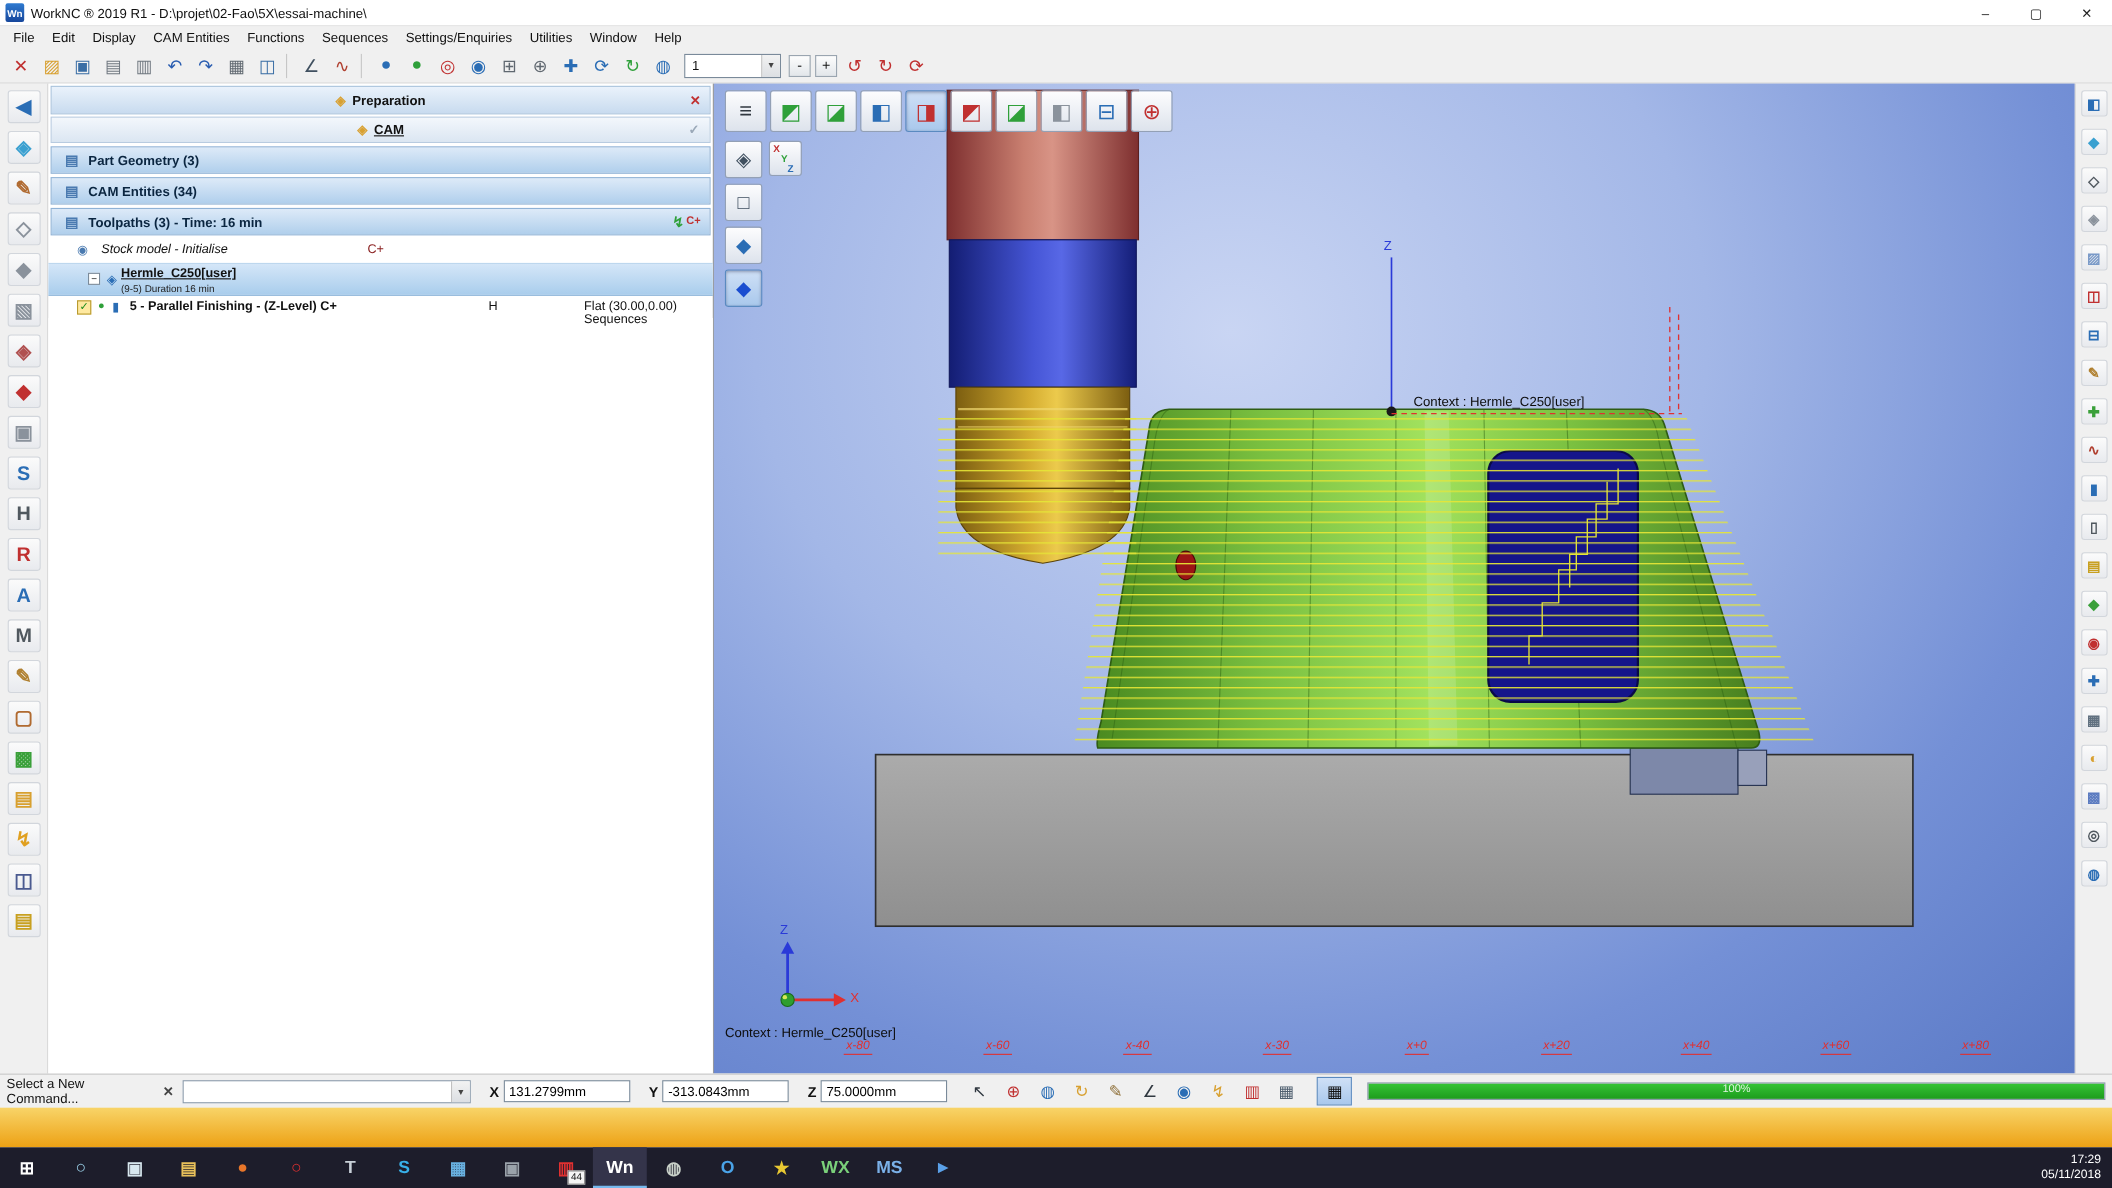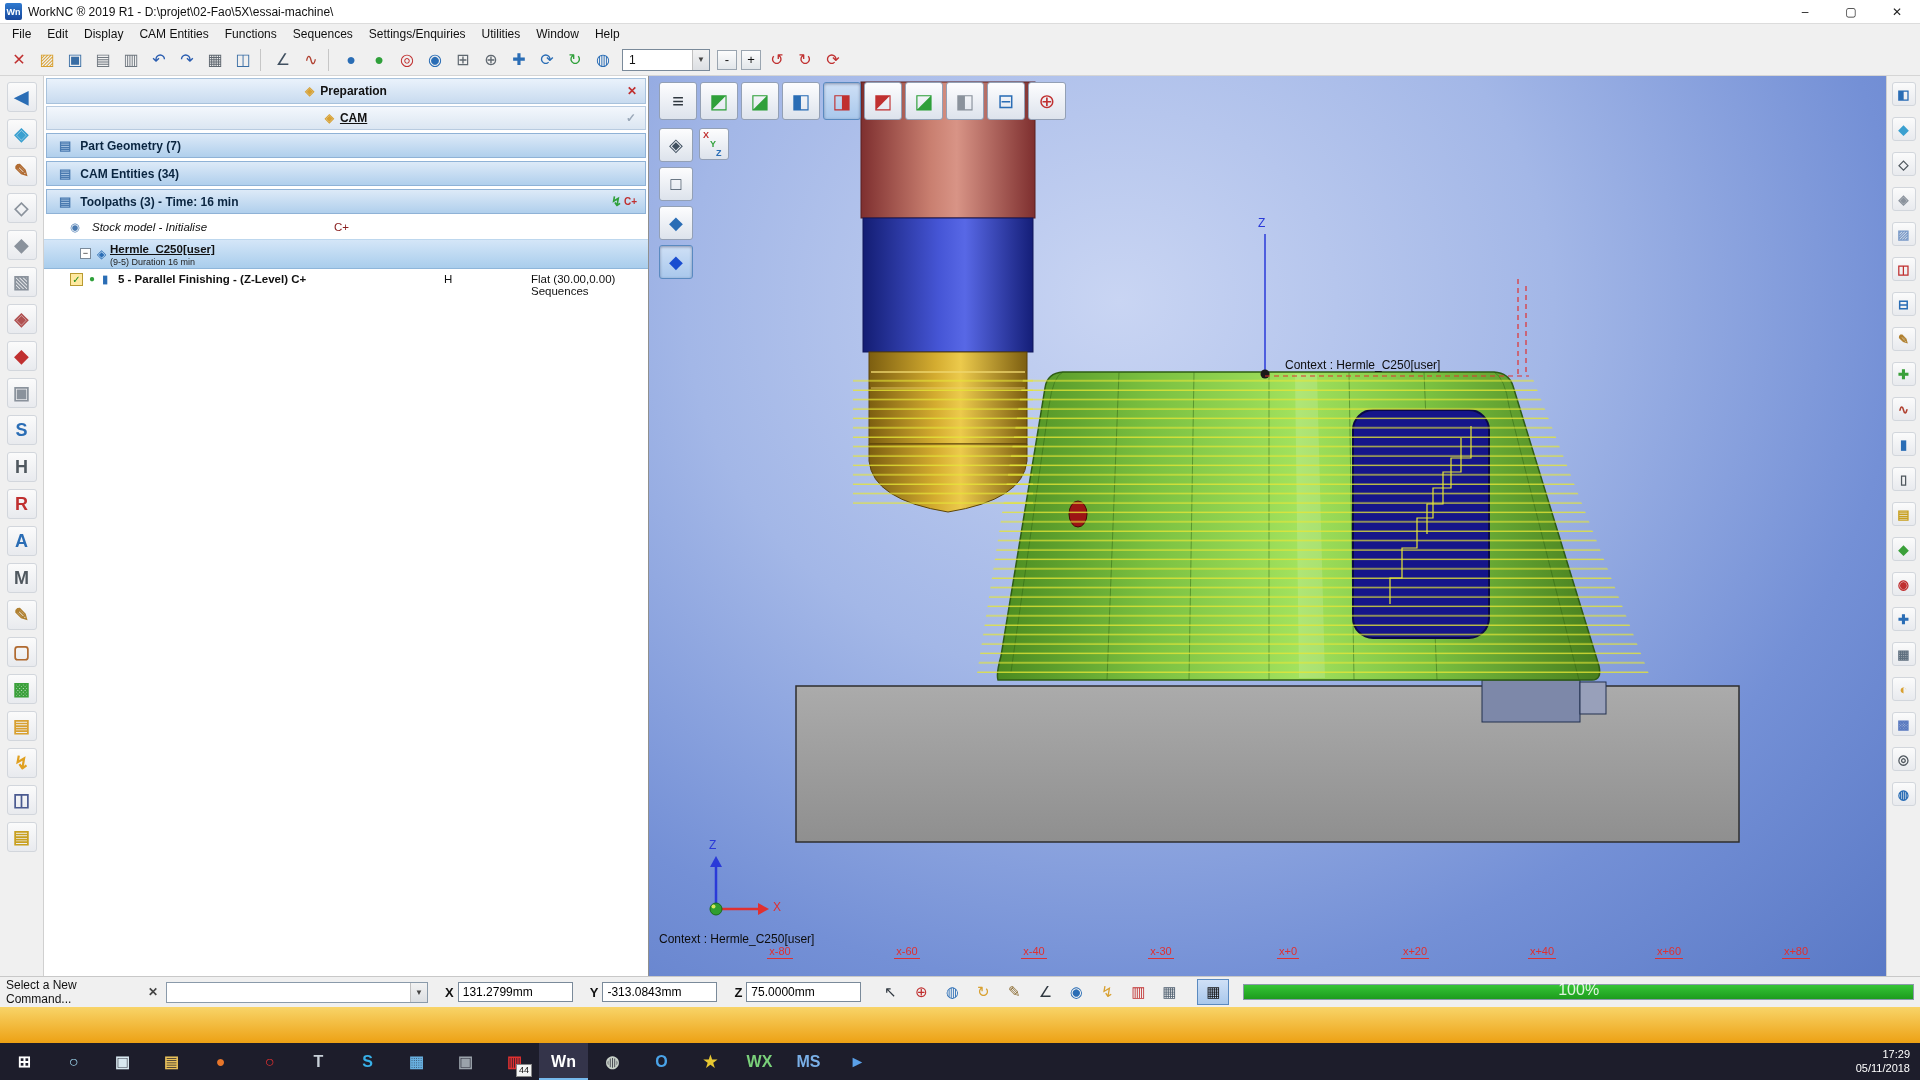--- a/index.html
+++ b/index.html
@@ -81,34 +81,34 @@
   #ctx-top { left:636px; top:282px; }
   #ctx-bottom { left:10px; top:856px; }
   .axis-z-letter { position:absolute; left:609px; top:140px; color:#2a3ad8; z-index:5; font-size:12px; }
   .triad-z { position:absolute; left:60px; top:762px; color:#2a3ad8; z-index:5; font-size:12px; }
   .triad-x { position:absolute; left:124px; top:824px; color:#e03030; z-index:5; font-size:12px; }
   .zticks { position:absolute; left:10px; top:281px; z-index:5; display:flex; flex-direction:column; }
   .ztick { height:19px; margin-bottom:106.6px; color:#2a3ad8; font-size:11px; }
   .ztick span { border-bottom:1px solid #2a3ad8; padding:0 3px 1px 0; }
   .xticks { position:absolute; left:101px; top:869px; z-index:5; display:flex; }
   .xtick { width:60px; margin-right:67px; text-align:center; color:#e03030; font-size:11px; }
-  .xtick span { border-bottom:1px solid #e03030; padding:0 2px 1px; }
+  .xtick span { border-bottom:1px solid #e03030; padding:0 2px 1px;font-style:italic; }
 
   
   .statusbar { position:absolute; top:976px; left:0; right:0; height:31px; background:#f0f0f0; border-top:1px solid #c8c8c8; display:flex; align-items:center; padding:0 6px; gap:4px; }
   .prompt { width:138px; font-size:12px; }
   .prompt-x { color:#444; font-weight:bold; margin-right:4px; }
   .cmd-combo { width:262px; height:21px; background:#fff; border:1px solid #8a9aaa; display:flex; align-items:center; }
   .cmd-combo .combo-arrow { height:19px; }
   .coord-label { font-weight:bold; font-size:13px; margin-left:13px; }
   .coord-input { width:115px; height:20px; background:#fff; border:1px solid #7a8a9a; font-size:12px; padding:0 4px; font-family:"Liberation Sans",sans-serif; }
   .sb-icons { display:flex; gap:7px; margin-left:13px; }
   .sb-ico { width:24px; height:24px; display:flex; align-items:center; justify-content:center; font-size:15px; }
   .kb { margin-left:12px; width:32px; height:26px; background:linear-gradient(#cfe0f6,#a9c8ec); border:1px solid #5a8ac0; display:flex; align-items:center; justify-content:center; font-size:15px; }
-  .progress { flex:1; height:16px; margin-left:10px; border:1px solid #8a9aaa; background:linear-gradient(#35c435,#1d9c1d); display:flex; align-items:flex-end; justify-content:center; color:rgba(255,255,255,.85); font-size:16px; }
+  .progress { flex:1; height:16px; margin-left:10px; border:1px solid #8a9aaa; background:linear-gradient(#35c435,#1d9c1d); display:flex; align-items:flex-start; justify-content:center; color:rgba(255,255,255,.85); font-size:10px; }
 
   
   .infobar { position:absolute; top:1007px; left:0; right:0; height:36px; background:linear-gradient(#f8d468,#eda114); }
   .taskbar { position:absolute; top:1043px; left:0; right:0; height:37px; background:#1d1d2b; display:flex; align-items:stretch; }
   .tk-item { width:49px; display:flex; align-items:center; justify-content:center; font-size:16px; font-weight:bold; }
   .tk-item.active { background:#34344a; box-shadow:inset 0 -2px 0 #76b9ed; }
   .badge { position:absolute; left:516px; bottom:3px; background:#f5f5f5; color:#111; font-size:9px; line-height:11px; padding:0 2px; border:1px solid #888; z-index:2; }
   .clock { margin-left:auto; color:#fff; font-size:11px; text-align:right; padding:4px 10px 0 0; line-height:14px; }
 </style>
 </head>
@@ -189,21 +189,21 @@
     <div class="p-tab" data-name="tab-cam">
       <span class="ic" data-name="cam-icon">◈</span>
       <span class="lbl" data-name="tab-cam-label">CAM</span>
       <span class="chk" data-name="check-icon">✓</span>
     </div>
     <div style="display:contents">
       
     
         <div class="p-section" data-name="section-part-geometry">
           <span class="ic" data-name="layers-icon">▤</span>
-          <span data-name="section-label">Part Geometry (7)</span>
+          <span data-name="section-label">Part Geometry (3)</span>
           <span class="right" data-name="section-flag">
             <span class="g" data-name="lightning-icon"></span>
             <span class="l"></span>
           </span>
         </div>
       
         <div class="p-section" data-name="section-cam-entities">
           <span class="ic" data-name="layers-icon">▤</span>
           <span data-name="section-label">CAM Entities (34)</span>
           <span class="right" data-name="section-flag">

